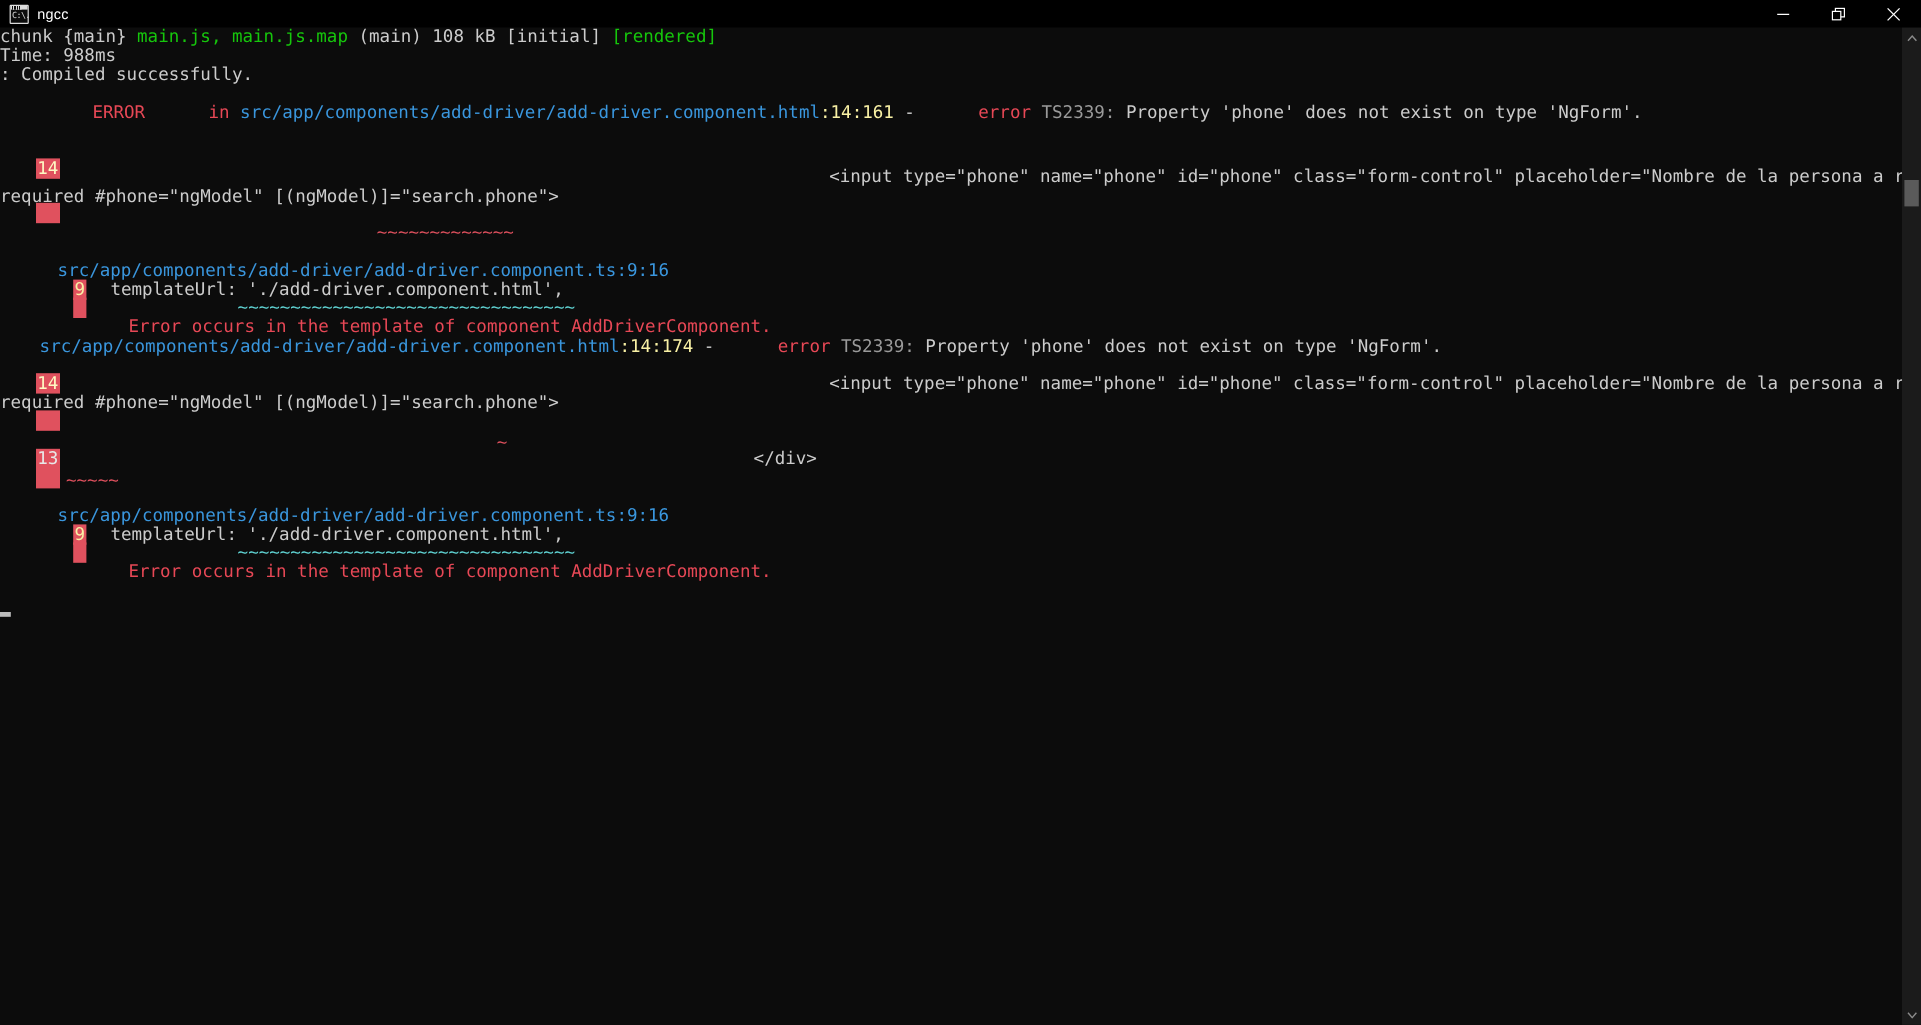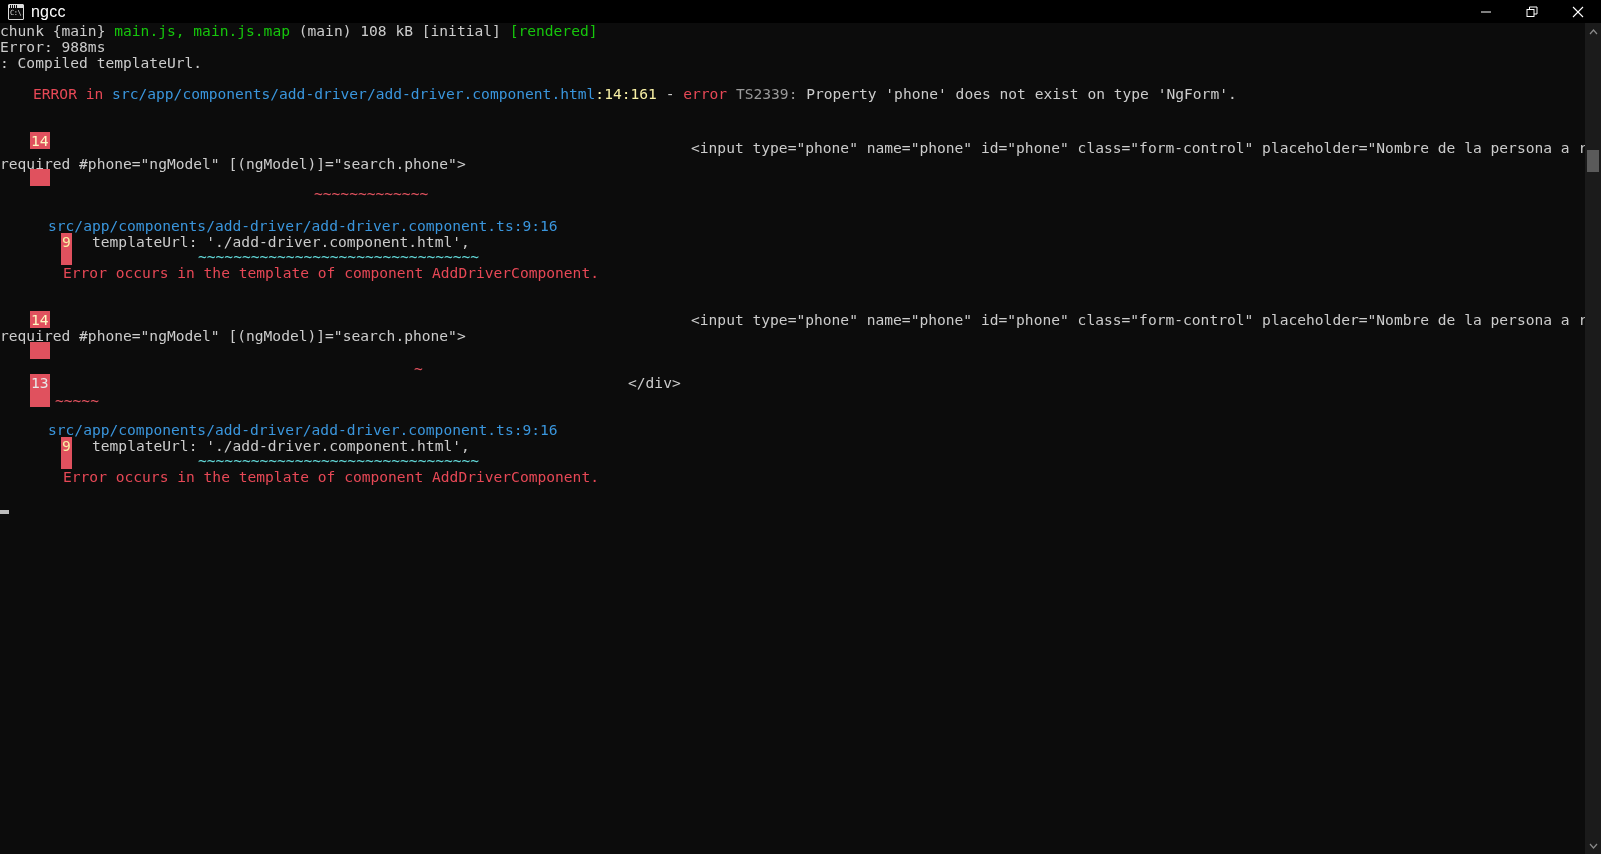--- a/index.html
+++ b/index.html
@@ -52,21 +52,21 @@
     position:absolute;top:1px;left:2px;width:8px;height:3px;
     background:repeating-linear-gradient(to right,#0c0c0c 0 1px,#dcdcdc 1px 2px);
   }
   .tb-icon .prompt{
     position:absolute;left:2px;top:6px;
     font-family:"DejaVu Sans Mono","Liberation Mono",monospace;
     font-size:7px;line-height:7px;color:#dcdcdc;letter-spacing:-0.5px;
   }
   .tb-title{
     font-family:"Liberation Sans","DejaVu Sans",sans-serif;
-    font-size:16px;color:#ffffff;letter-spacing:0.2px;
+    font-size:12px;color:#ffffff;letter-spacing:0.2px;
   }
   .tb-spacer{flex:1 1 auto;}
   .tb-btn{
     width:46px;height:23px;
     display:flex;align-items:center;justify-content:center;
     color:#ffffff;flex:0 0 auto;
   }
   .tb-btn svg{display:block;}
 
   
@@ -90,21 +90,21 @@
     white-space:pre;
     font-family:"DejaVu Sans Mono","Liberation Mono",monospace;
     font-size:14.6px;
     line-height:16px;
     height:16px;
   }
 
   .c-default{color:var(--fg);}
   .c-green{color:var(--green);}
   .c-cyan{color:var(--cyan);}
-  .c-red{color:var(--red);}
+  .c-red{color:var(--red);margin-left:44px;}
   .c-yellow{color:var(--yellow);}
   .c-grey{color:var(--grey);}
 
   
   .numblk{
     background:var(--errblock);
     color:#fef9c3;
     padding:0 1px;
   }
   .numblk-y{
@@ -182,23 +182,23 @@
       <line x1="11" y1="1" x2="1" y2="11" stroke="#ffffff" stroke-width="1.1"></line>
     </svg>
   </div>
 </div>
 
 <div class="console">
   <div class="screen">
 
     <div class="ln" style="top:0px;left:0px;"><span class="c-default">chunk {main} </span><span class="c-green">main.js, main.js.map</span><span class="c-default"> (main) 108 kB [initial] </span><span class="c-green">[rendered]</span></div>
 
-    <div class="ln c-default" style="top:16px;left:0px;">Error: 988ms</div>
-
-    <div class="ln c-default" style="top:32px;left:0px;">: Compiled templateUrl.</div>
+    <div class="ln c-default" style="top:16px;left:0px;">Time: 988ms</div>
+
+    <div class="ln c-default" style="top:32px;left:0px;">: Compiled successfully.</div>
 
     <div class="ln" style="top:63px;left:33px;"><span class="c-red">ERROR</span><span class="c-red"> in </span><span class="c-cyan">src/app/components/add-driver/add-driver.component.html</span><span class="c-yellow">:14:161</span><span class="c-default"> - </span><span class="c-red">error</span><span class="c-grey"> TS2339:</span><span class="c-default"> Property 'phone' does not exist on type 'NgForm'.</span></div>
 
     <div class="ln" style="top:117px;left:691px;"><span class="c-default">&lt;input type="phone" name="phone" id="phone" class="form-control" placeholder="Nombre de la persona a recoger"</span></div>
 
     <div class="ln" style="top:110px;left:30px;"><span class="numblk">14</span></div>
 
     <div class="ln" style="top:133px;left:0px;"><span class="c-default">required #phone="ngModel" [(ngModel)]="search.phone"&gt;</span></div>
 
     <div class="ln" style="top:147px;left:30px;"><span class="numblk-empty">MM</span></div>
@@ -210,20 +210,21 @@
     <div class="ln" style="top:211px;left:61px;"><span class="numblk-y">9</span></div>
 
     <div class="ln c-default" style="top:211px;left:92px;">templateUrl: './add-driver.component.html',</div>
 
     <div class="ln" style="top:226px;left:61px;"><span class="numblk-empty">M</span></div>
 
     <div class="ln squig-teal" style="top:226px;left:198px;">~~~~~~~~~~~~~~~~~~~~~~~~~~~~~~~~</div>
 
     <div class="ln c-red" style="top:242px;left:63px;">Error occurs in the template of component AddDriverComponent.</div>
 
+    <div class="ln" style="top:258px;left:33px;"><span class="c-cyan">src/app/components/add-driver/add-driver.component.html</span><span class="c-yellow">:14:174</span><span class="c-default"> - </span><span class="c-red">error</span><span class="c-grey"> TS2339:</span><span class="c-default"> Property 'phone' does not exist on type 'NgForm'.</span></div>
 
     <div class="ln" style="top:289px;left:691px;"><span class="c-default">&lt;input type="phone" name="phone" id="phone" class="form-control" placeholder="Nombre de la persona a recoger"</span></div>
 
     <div class="ln" style="top:289px;left:30px;"><span class="numblk">14</span></div>
 
     <div class="ln" style="top:305px;left:0px;"><span class="c-default">required #phone="ngModel" [(ngModel)]="search.phone"&gt;</span></div>
 
     <div class="ln" style="top:320px;left:30px;"><span class="numblk-empty">MM</span></div>
 
     <div class="ln squig-red" style="top:338px;left:414px;">~</div>

